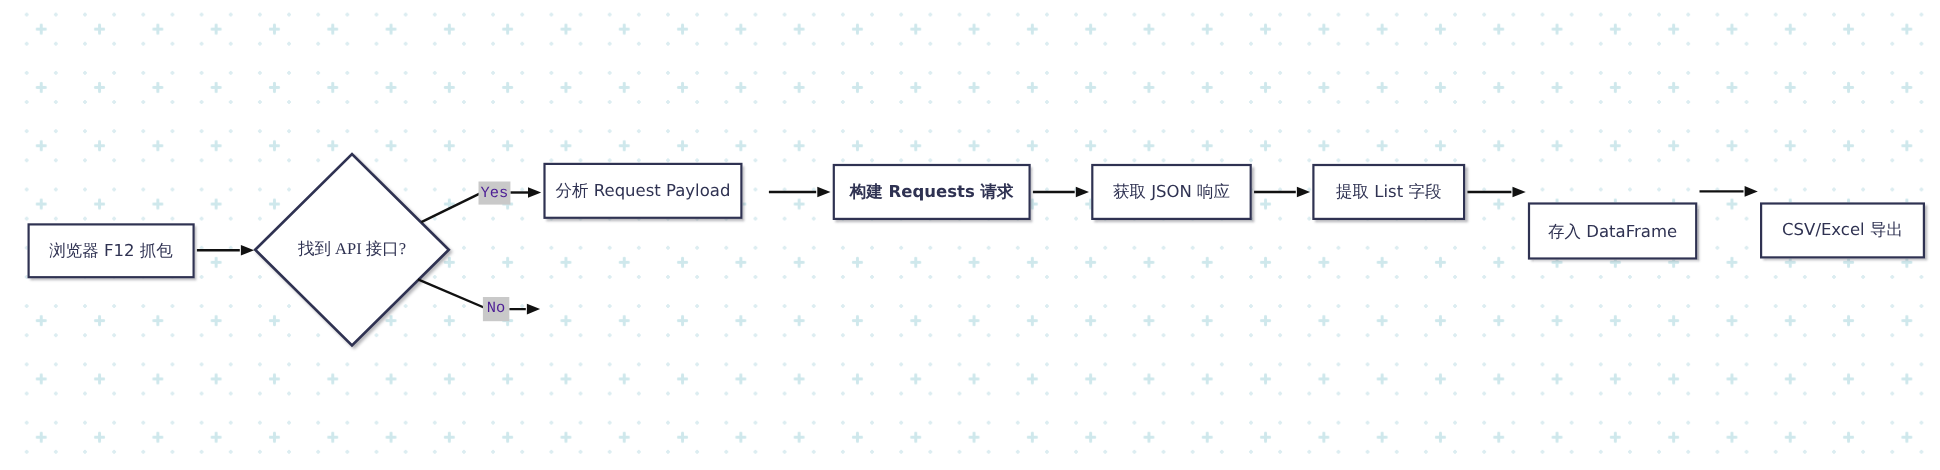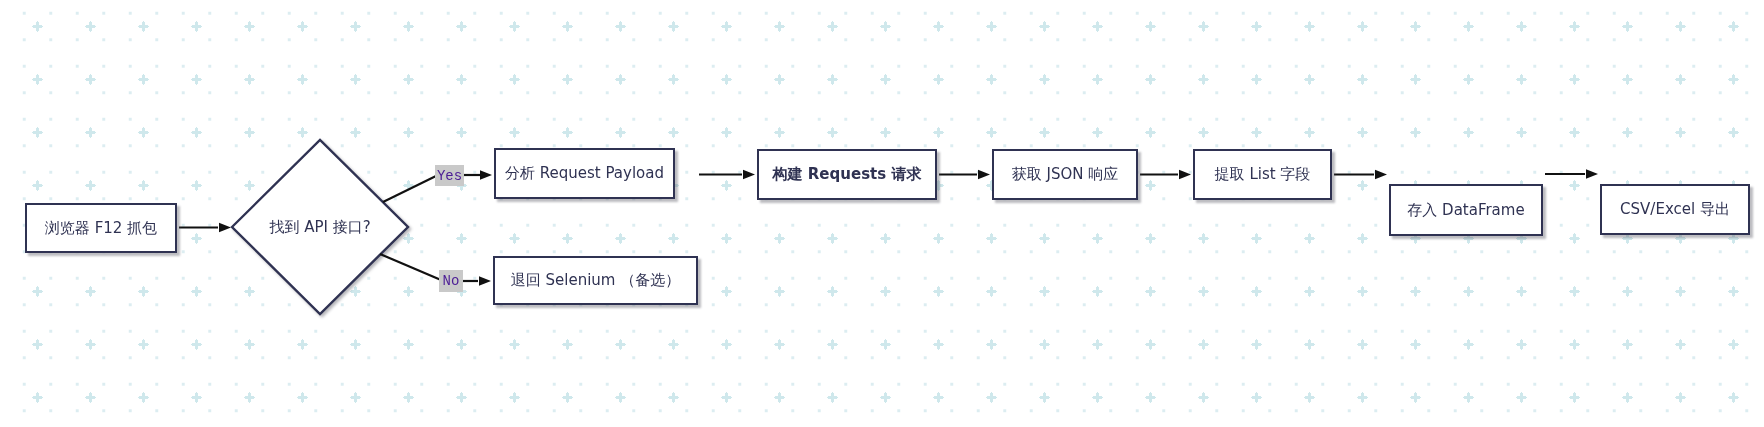--- a/index.html
+++ b/index.html
@@ -28,21 +28,21 @@
     background:#ffffff;border:2px solid #2f3252;
     color:#2f3252;font-size:15px;line-height:1;
     display:flex;align-items:center;justify-content:center;
     white-space:nowrap;
     box-shadow:2.5px 2.5px 2px rgba(90,90,100,0.40);
   }
   .diamond-label{
     position:absolute;z-index:2;box-sizing:border-box;
     color:#2f3252;font-size:15px;line-height:1;
     display:flex;align-items:center;justify-content:center;
-    white-space:nowrap;background:transparent;border:none;box-shadow:none;
+    white-space:nowrap;background:transparent;border:none;box-shadow:none;font-family:Liberation Serif, serif;
   }
   .edge-label{
     position:absolute;z-index:3;box-sizing:border-box;
     background:#c9c9c9;color:#4c1d95;
     font-size:14px;line-height:1;
     display:flex;align-items:center;justify-content:center;
     white-space:nowrap;
     font-family:Liberation Mono, monospace;
   }
   
@@ -116,16 +116,15 @@
   <div class="node" id="n-build">构建 Requests 请求</div>
 
   <div class="node" id="n-fetch">获取 JSON 响应</div>
 
   <div class="node" id="n-extract">提取 List 字段</div>
 
   <div class="node" id="n-store">存入 DataFrame</div>
 
   <div class="node" id="n-export">CSV/Excel 导出</div>
 
-  <div class="node" id="n-fallback">退回 Selenium （备选）</div>
 
 
 </div>
 
 </body></html>

